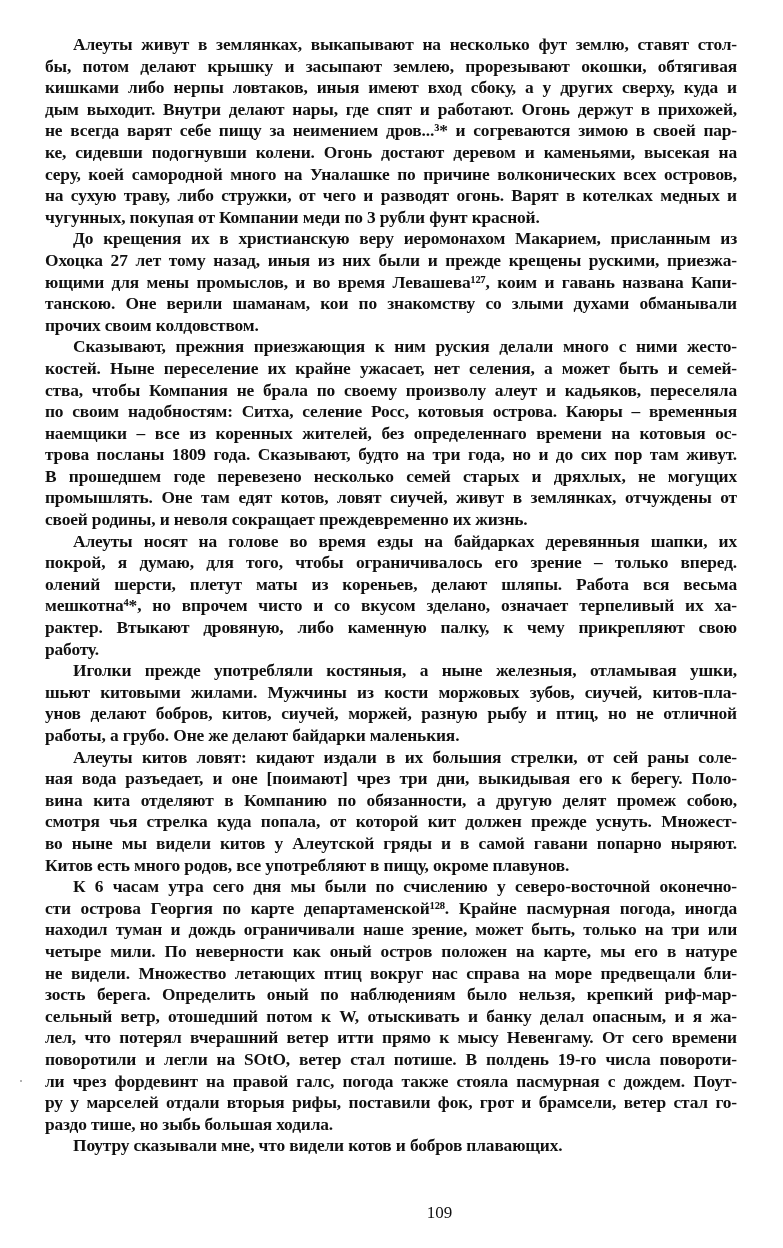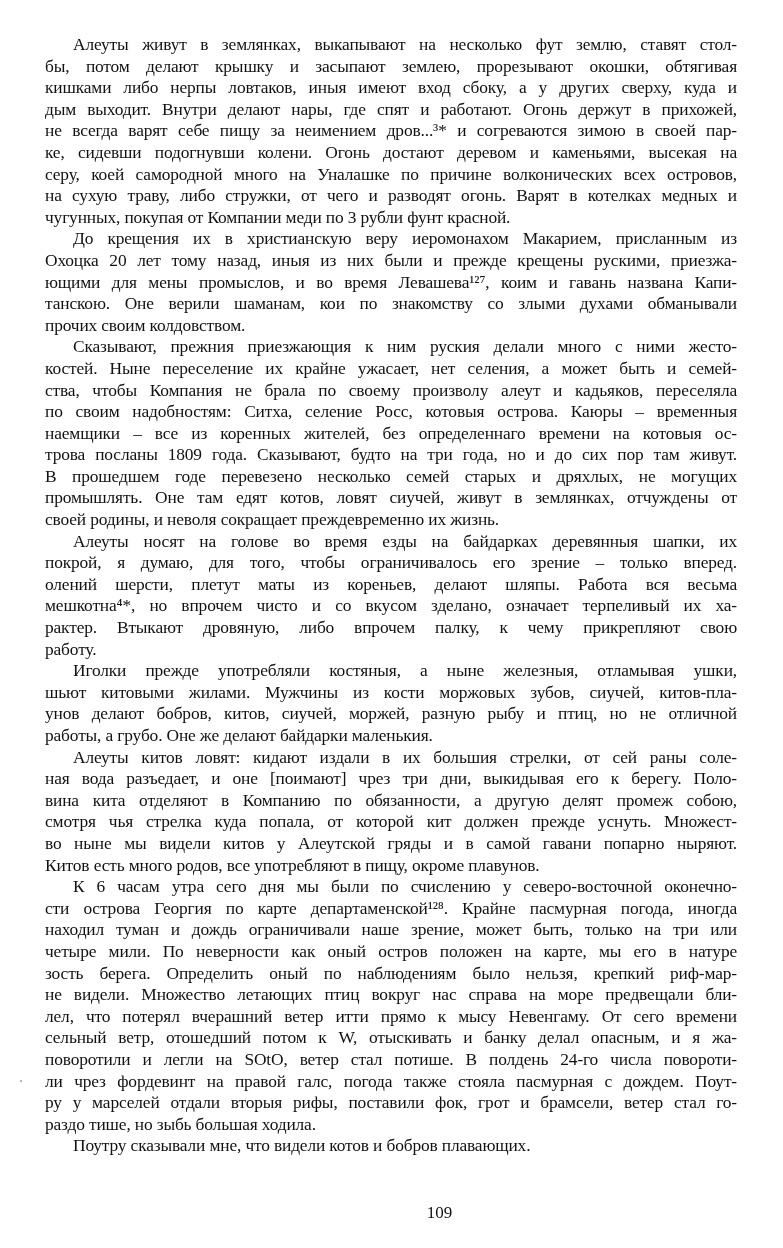--- a/index.html
+++ b/index.html
@@ -23,20 +23,21 @@
     }
     .line {
       display: block;
       height: 21.6px;
       line-height: 21.6px;
       font-size: 17.4px;
       white-space: nowrap;
       text-align: justify;
       text-align-last: justify;
       letter-spacing: -0.15px;
+      font-weight: bold;
     }
     .line.last {
       text-align-last: left;
     }
     .line.indent {
       padding-left: 28px;
     }
     .page-number {
       position: absolute;
       top: 1203px;
@@ -68,21 +69,21 @@
     <span class="line">дым выходит. Внутри делают нары, где спят и работают. Огонь держут в прихожей,</span>
     <span class="line">не всегда варят себе пищу за неимением дров...³* и согреваются зимою в своей пар-</span>
     <span class="line">ке, сидевши подогнувши колени. Огонь достают деревом и каменьями, высекая на</span>
     <span class="line">серу, коей самородной много на Уналашке по причине волконических всех островов,</span>
     <span class="line">на сухую траву, либо стружки, от чего и разводят огонь. Варят в котелках медных и</span>
     <span class="line last">чугунных, покупая от Компании меди по 3 рубли фунт красной.</span>
   </div>
 
   <div>
     <span class="line indent">До крещения их в христианскую веру иеромонахом Макарием, присланным из</span>
-    <span class="line">Охоцка 20 лет тому назад, иныя из них были и прежде крещены рускими, приезжа-</span>
+    <span class="line">Охоцка 27 лет тому назад, иныя из них были и прежде крещены рускими, приезжа-</span>
     <span class="line">ющими для мены промыслов, и во время Левашева¹²⁷, коим и гавань названа Капи-</span>
     <span class="line">танскою. Оне верили шаманам, кои по знакомству со злыми духами обманывали</span>
     <span class="line last">прочих своим колдовством.</span>
   </div>
 
   <div>
     <span class="line indent">Сказывают, прежния приезжающия к ним руския делали много с ними жесто-</span>
     <span class="line">костей. Ныне переселение их крайне ужасает, нет селения, а может быть и семей-</span>
     <span class="line">ства, чтобы Компания не брала по своему произволу алеут и кадьяков, переселяла</span>
     <span class="line">по своим надобностям: Ситха, селение Росс, котовыя острова. Каюры – временныя</span>
@@ -91,21 +92,21 @@
     <span class="line">В прошедшем годе перевезено несколько семей старых и дряхлых, не могущих</span>
     <span class="line">промышлять. Оне там едят котов, ловят сиучей, живут в землянках, отчуждены от</span>
     <span class="line last">своей родины, и неволя сокращает преждевременно их жизнь.</span>
   </div>
 
   <div>
     <span class="line indent">Алеуты носят на голове во время езды на байдарках деревянныя шапки, их</span>
     <span class="line">покрой, я думаю, для того, чтобы ограничивалось его зрение – только вперед.</span>
     <span class="line">олений шерсти, плетут маты из кореньев, делают шляпы. Работа вся весьма</span>
     <span class="line">мешкотна⁴*, но впрочем чисто и со вкусом зделано, означает терпеливый их ха-</span>
-    <span class="line">рактер. Втыкают дровяную, либо впрочем палку, к чему прикрепляют свою</span>
+    <span class="line">рактер. Втыкают дровяную, либо каменную палку, к чему прикрепляют свою</span>
     <span class="line last">работу.</span>
   </div>
 
   <div>
     <span class="line indent">Иголки прежде употребляли костяныя, а ныне железныя, отламывая ушки,</span>
     <span class="line">шьют китовыми жилами. Мужчины из кости моржовых зубов, сиучей, китов-пла-</span>
     <span class="line">унов делают бобров, китов, сиучей, моржей, разную рыбу и птиц, но не отличной</span>
     <span class="line last">работы, а грубо. Оне же делают байдарки маленькия.</span>
   </div>
 
@@ -117,25 +118,25 @@
     <span class="line">во ныне мы видели китов у Алеутской гряды и в самой гавани попарно ныряют.</span>
     <span class="line last">Китов есть много родов, все употребляют в пищу, окроме плавунов.</span>
   </div>
 
 
   <div>
     <span class="line indent">К 6 часам утра сего дня мы были по счислению у северо-восточной оконечно-</span>
     <span class="line">сти острова Георгия по карте департаменской¹²⁸. Крайне пасмурная погода, иногда</span>
     <span class="line">находил туман и дождь ограничивали наше зрение, может быть, только на три или</span>
     <span class="line">четыре мили. По неверности как оный остров положен на карте, мы его в натуре</span>
+    <span class="line">не видели. Множество летающих птиц вокруг нас справа на море предвещали бли-</span>
     <span class="line">зость берега. Определить оный по наблюдениям было нельзя, крепкий риф-мар-</span>
-    <span class="line">не видели. Множество летающих птиц вокруг нас справа на море предвещали бли-</span>
+    <span class="line">сельный ветр, отошедший потом к W, отыскивать и банку делал опасным, и я жа-</span>
     <span class="line">лел, что потерял вчерашний ветер итти прямо к мысу Невенгаму. От сего времени</span>
-    <span class="line">сельный ветр, отошедший потом к W, отыскивать и банку делал опасным, и я жа-</span>
-    <span class="line">поворотили и легли на SOtO, ветер стал потише. В полдень 24-го числа повороти-</span>
+    <span class="line">поворотили и легли на SOtO, ветер стал потише. В полдень 19-го числа повороти-</span>
     <span class="line">ли чрез фордевинт на правой галс, погода также стояла пасмурная с дождем. Поут-</span>
     <span class="line">ру у марселей отдали вторыя рифы, поставили фок, грот и брамсели, ветер стал го-</span>
     <span class="line last">раздо тише, но зыбь большая ходила.</span>
   </div>
 
   <div>
     <span class="line indent last">Поутру сказывали мне, что видели котов и бобров плавающих.</span>
   </div>
 
 </div>

